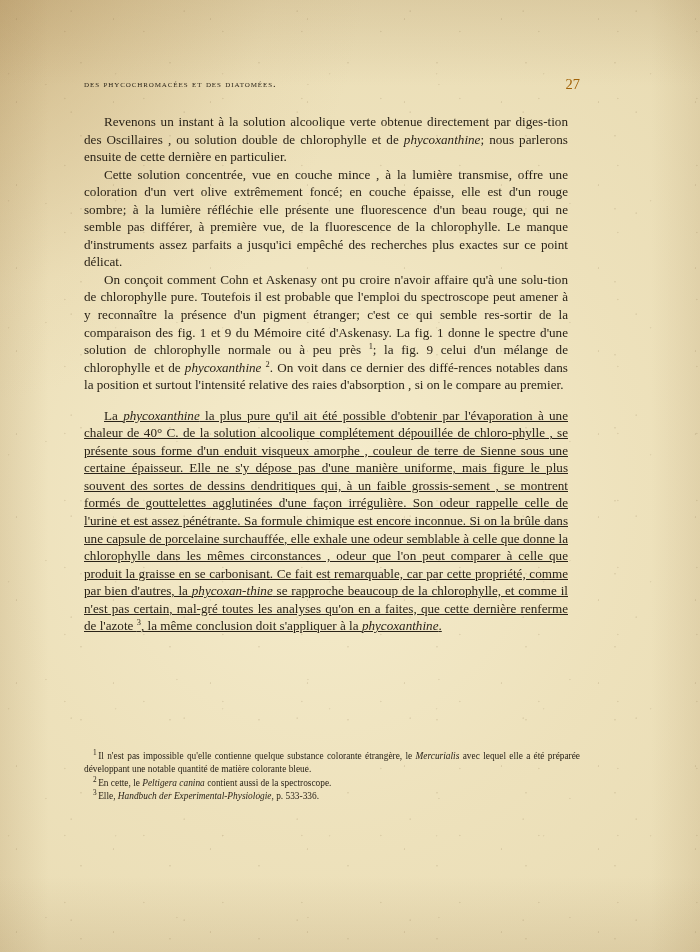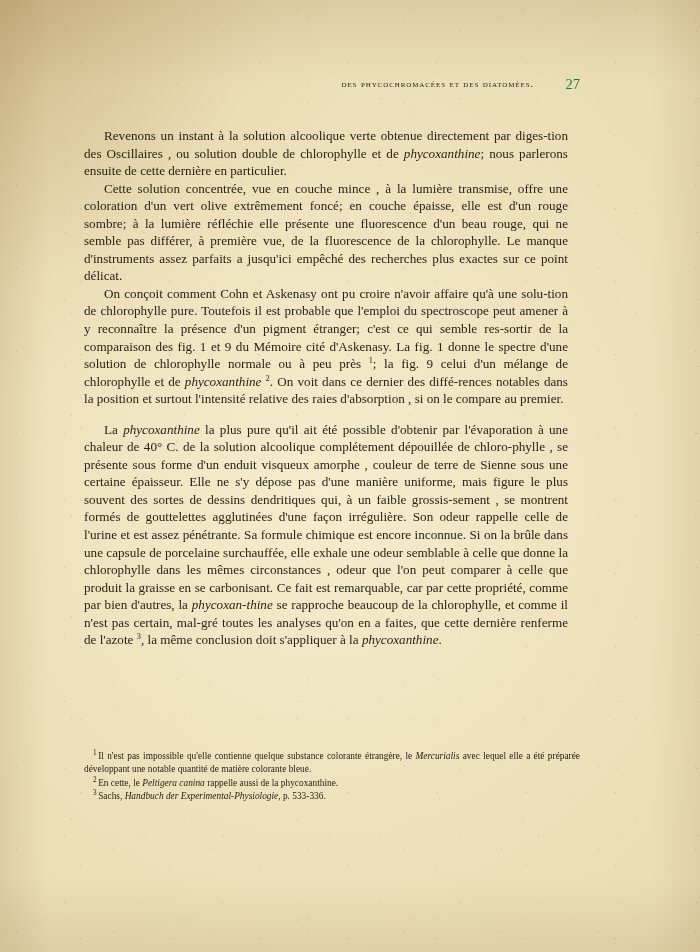--- a/index.html
+++ b/index.html
@@ -74,49 +74,49 @@
 
   .runhead {
     position: relative;
     height: 30px;
     margin-top: 78px;
   }
   .runhead-title {
     position: absolute;
     left: 0;
     right: 0;
-    text-align: right;
+    text-align: left;
     font-size: 10.5px;
     letter-spacing: 0.9px;
     font-variant: small-caps;
     text-transform: lowercase;
     color: #2b2418;
     padding-right: 34px;
   }
   .runhead-folio {
     position: absolute;
     right: -12px;
     top: -2px;
     font-size: 14.5px;
-    color: #15803d;
+    color: #a16207;
   }
 
   .body-text {
-    margin-top: 19px;
+    margin-top: 5px;
     font-size: 13.15px;
     line-height: 17.55px;
     text-align: justify;
     text-justify: inter-word;
     hyphens: manual;
   }
   .body-text p {
     margin: 0;
     text-indent: 20px;
   }
-  .body-text p.gap-before { margin-top: 13px; }
+  .body-text p.gap-before { margin-top: 13px; text-decoration: underline; }
   i { font-style: italic; }
   sup {
     font-size: 0.64em;
     vertical-align: super;
     line-height: 0;
   }
 
   .footnotes {
     position: absolute;
     left: 84px;
@@ -160,17 +160,17 @@
         <p><span>Revenons un instant à la solution alcoolique verte obtenue directement par diges-tion des Oscillaires , ou solution double de chlorophylle et de </span><i>phycoxanthine</i><span>; nous parlerons ensuite de cette dernière en particulier.</span></p>
         <p><span>Cette solution concentrée, vue en couche mince , à la lumière transmise, offre une coloration d'un vert olive extrêmement foncé; en couche épaisse, elle est d'un rouge sombre; à la lumière réfléchie elle présente une fluorescence d'un beau rouge, qui ne semble pas différer, à première vue, de la fluorescence de la chlorophylle. Le manque d'instruments assez parfaits a jusqu'ici empêché des recherches plus exactes sur ce point délicat.</span></p>
         <p><span>On conçoit comment Cohn et Askenasy ont pu croire n'avoir affaire qu'à une solu-tion de chlorophylle pure. Toutefois il est probable que l'emploi du spectroscope peut amener à y reconnaître la présence d'un pigment étranger; c'est ce qui semble res-sortir de la comparaison des fig. 1 et 9 du Mémoire cité d'Askenasy. La fig. 1 donne le spectre d'une solution de chlorophylle normale ou à peu près </span><sup>1</sup><span>; la fig. 9 celui d'un mélange de chlorophylle et de </span><i>phycoxanthine</i><span> </span><sup>2</sup><span>. On voit dans ce dernier des diffé-rences notables dans la position et surtout l'intensité relative des raies d'absorption , si on le compare au premier.</span></p>
         <p class="gap-before"><span>La </span><i>phycoxanthine</i><span> la plus pure qu'il ait été possible d'obtenir par l'évaporation à une chaleur de 40° C. de la solution alcoolique complétement dépouillée de chloro-phylle , se présente sous forme d'un enduit visqueux amorphe , couleur de terre de Sienne sous une certaine épaisseur. Elle ne s'y dépose pas d'une manière uniforme, mais figure le plus souvent des sortes de dessins dendritiques qui, à un faible grossis-sement , se montrent formés de gouttelettes agglutinées d'une façon irrégulière. Son odeur rappelle celle de l'urine et est assez pénétrante. Sa formule chimique est encore inconnue. Si on la brûle dans une capsule de porcelaine surchauffée, elle exhale une odeur semblable à celle que donne la chlorophylle dans les mêmes circonstances , odeur que l'on peut comparer à celle que produit la graisse en se carbonisant. Ce fait est remarquable, car par cette propriété, comme par bien d'autres, la </span><i>phycoxan-thine</i><span> se rapproche beaucoup de la chlorophylle, et comme il n'est pas certain, mal-gré toutes les analyses qu'on en a faites, que cette dernière renferme de l'azote </span><sup>3</sup><span>, la même conclusion doit s'appliquer à la </span><i>phycoxanthine</i><span>.</span></p>
       </div>
 
   </div>
 
   <div class="footnotes" id="footnotes">
       <p><span class="fn-mark">1</span><span>Il n'est pas impossible qu'elle contienne quelque substance colorante étrangère, le </span><i>Mercurialis</i><span> avec lequel elle a été préparée développant une notable quantité de matière colorante bleue.</span></p>
-      <p><span class="fn-mark">2</span><span>En cette, le </span><i>Peltigera canina</i><span> rappelle aussi de la phycoxanthine.</span></p>
-      <p><span class="fn-mark">3</span><span>Sachs, </span><i>Handbuch der Experimental-Physiologie</i><span>, p. 533-336.</span></p>
+      <p><span class="fn-mark">2</span><span>En cette, le </span><i>Peltigera canina</i><span> contient aussi de la spectroscope.</span></p>
+      <p><span class="fn-mark">3</span><span>Elle, </span><i>Handbuch der Experimental-Physiologie</i><span>, p. 533-336.</span></p>
     </div>
 
 </div>
 
 </body></html>

